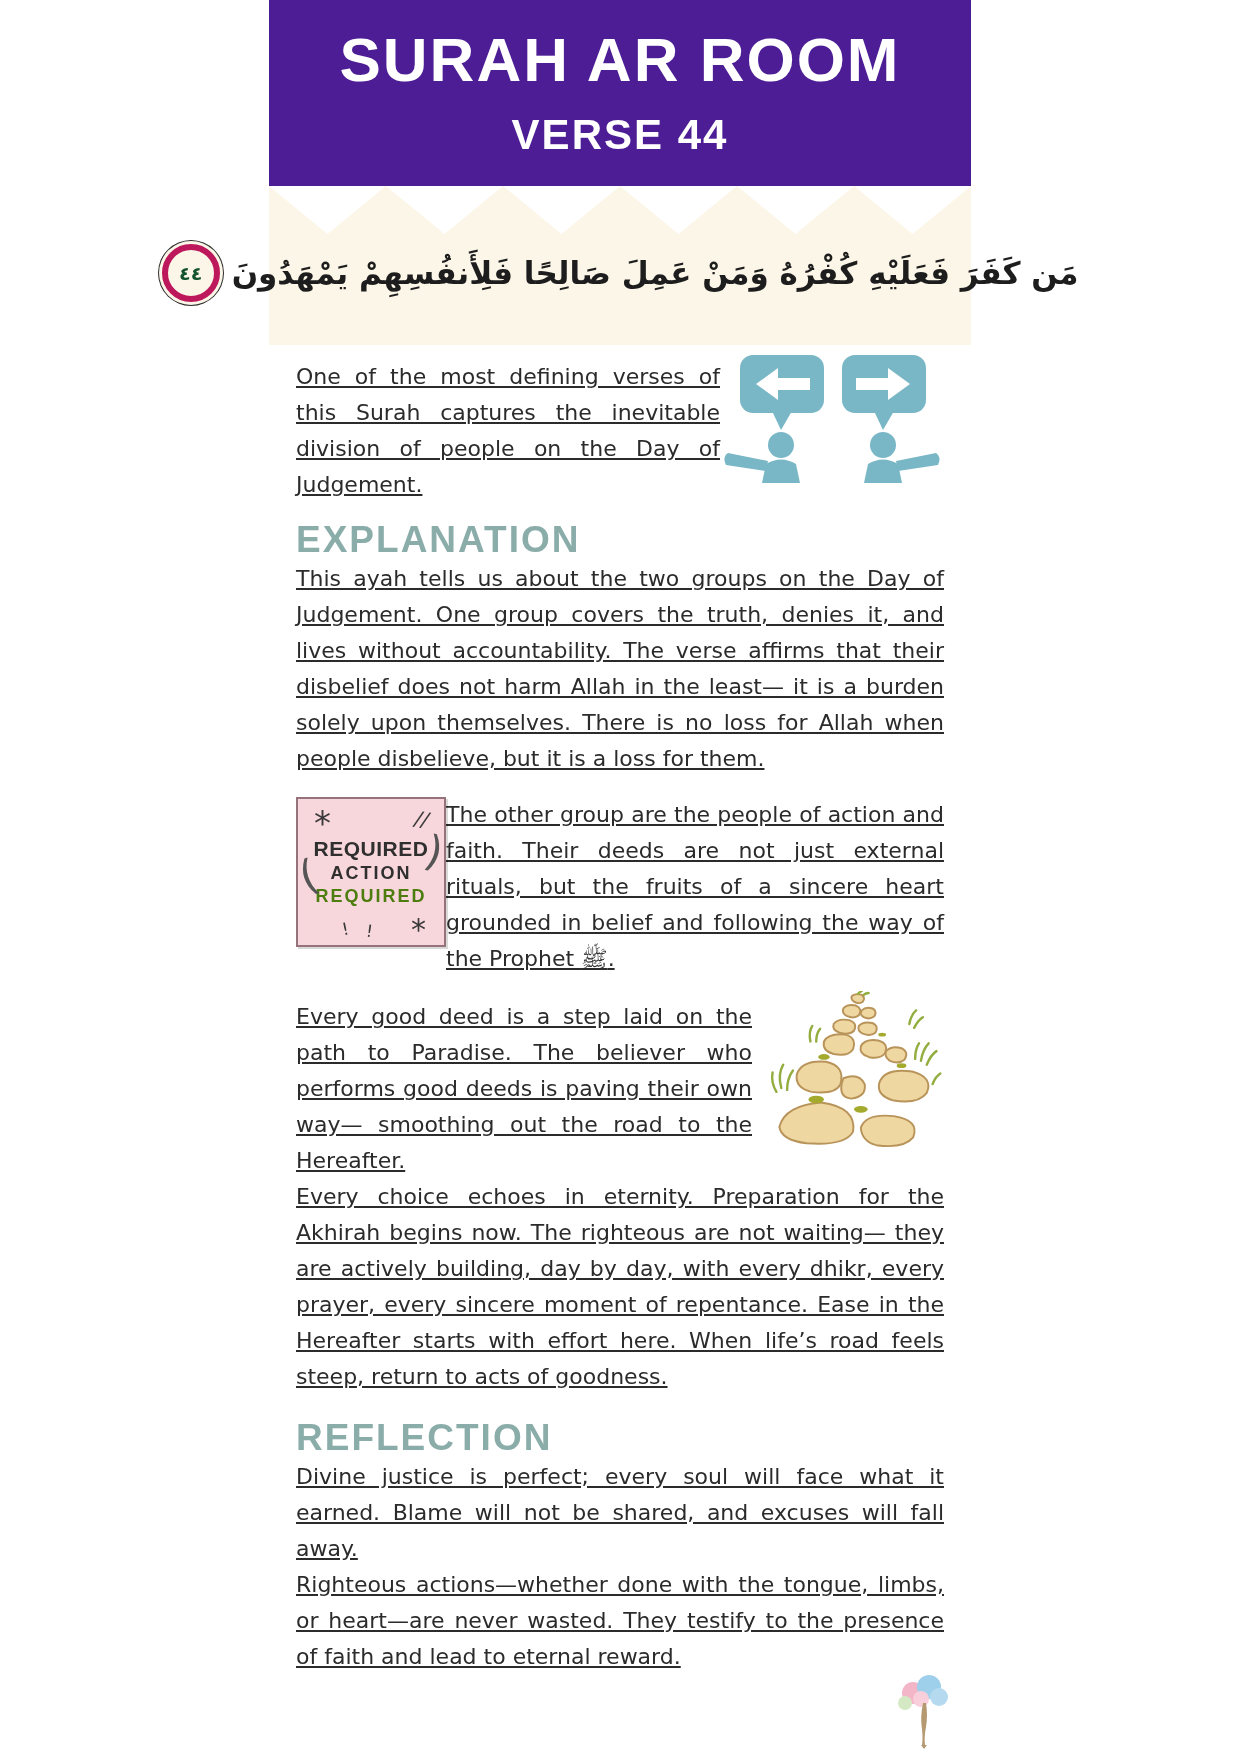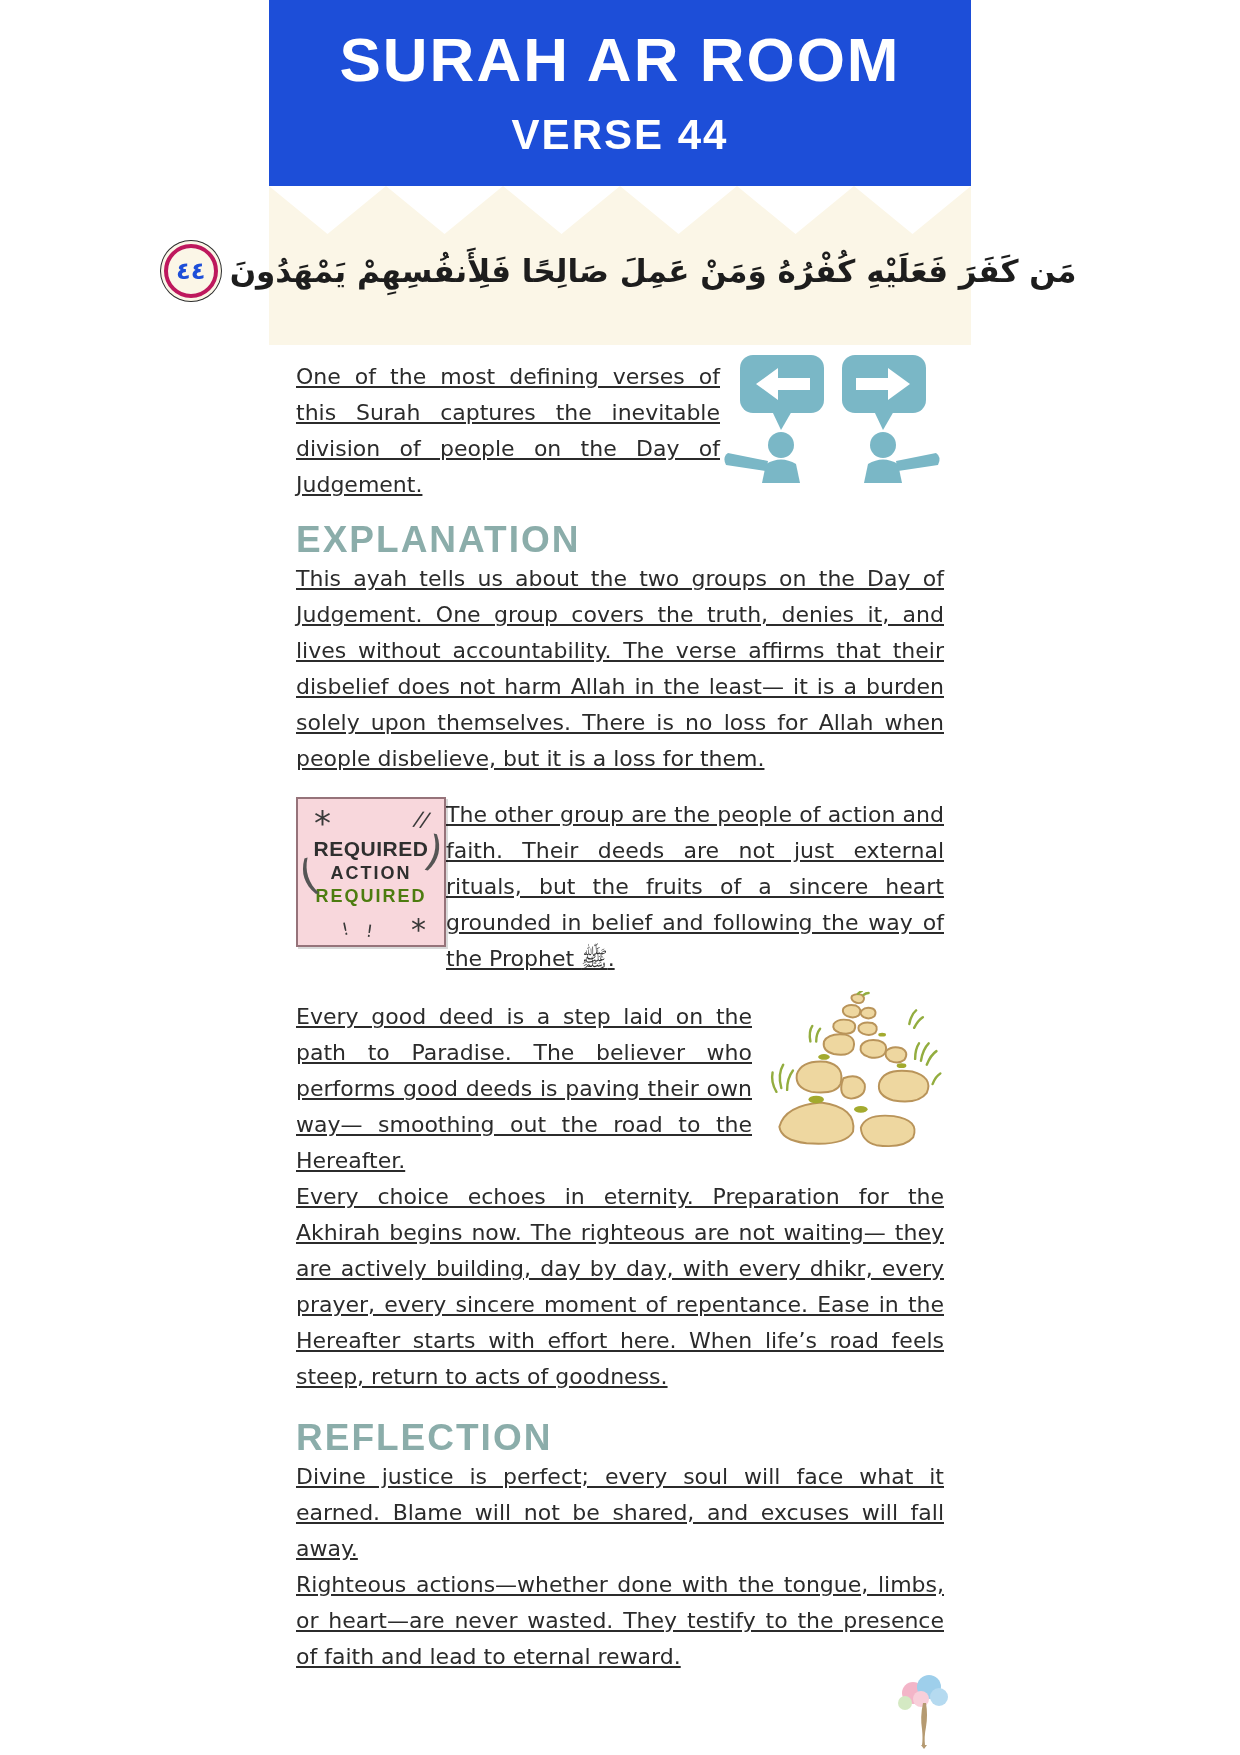--- a/index.html
+++ b/index.html
@@ -1,29 +1,29 @@
 <!DOCTYPE html>
 <html><head>
 <meta charset="utf-8">
 <style>
   html,body{margin:0;padding:0;background:#ffffff;}
   body{width:1240px;min-height:1755px;font-family:"DejaVu Sans",sans-serif;color:#2b2b2b;overflow:hidden;}
   .page-column{width:702px;margin:0 0 0 269px;position:relative;}
 
   
-  .header-band{height:186px;background:#1d4ed8;display:flex;flex-direction:column;align-items:center;justify-content:center;}
+  .header-band{height:186px;background:#4c1d95;display:flex;flex-direction:column;align-items:center;justify-content:center;}
   .header-title{font-family:"Liberation Sans",sans-serif;font-weight:700;font-size:62px;letter-spacing:2px;color:#ffffff;line-height:1.05;}
   .header-subtitle{font-family:"Liberation Sans",sans-serif;font-weight:700;font-size:42px;letter-spacing:2px;color:#ffffff;line-height:1.1;margin-top:20px;}
 
   
   .verse-band{position:relative;height:159px;background:#fbf6e7;}
   .zigzag{position:absolute;top:0;left:0;width:100%;height:48px;display:block;}
   .verse-row{position:absolute;left:0;right:0;top:58px;display:flex;direction:rtl;align-items:center;justify-content:center;gap:12px;}
   .verse-arabic{font-family:"DejaVu Sans",sans-serif;font-size:31px;font-weight:600;color:#1d1d1d;white-space:nowrap;}
-  .ayah-medallion{direction:rtl;width:46px;height:46px;border:4px solid #be185d;border-radius:50%;box-shadow:0 0 0 3px #fbf6e7,0 0 0 4px #2b2b2b;display:flex;align-items:center;justify-content:center;font-size:24px;font-weight:700;color:#1d4ed8;background:#fbf6e7;flex:0 0 auto;}
+  .ayah-medallion{direction:rtl;width:46px;height:46px;border:6px solid #be185d;border-radius:50%;box-shadow:0 0 0 3px #fbf6e7,0 0 0 4px #2b2b2b;display:flex;align-items:center;justify-content:center;font-size:19px;font-weight:700;color:#14532d;background:#fbf6e7;flex:0 0 auto;}
 
   
   .content{padding:0 27px;}
   .section-heading{font-family:"Liberation Sans",sans-serif;font-weight:700;font-size:37px;letter-spacing:2px;color:#8badaa;margin:0;}
   .h-intro{margin-top:22px;}
   .h-expl{margin-top:16px;}
   .h-refl{margin-top:22px;}
   p.body-text{font-size:22px;line-height:36px;text-align:justify;margin:0;color:#2b2b2b;text-decoration:underline;}
 
   .intro-row{display:flex;margin-top:14px;align-items:flex-start;}

